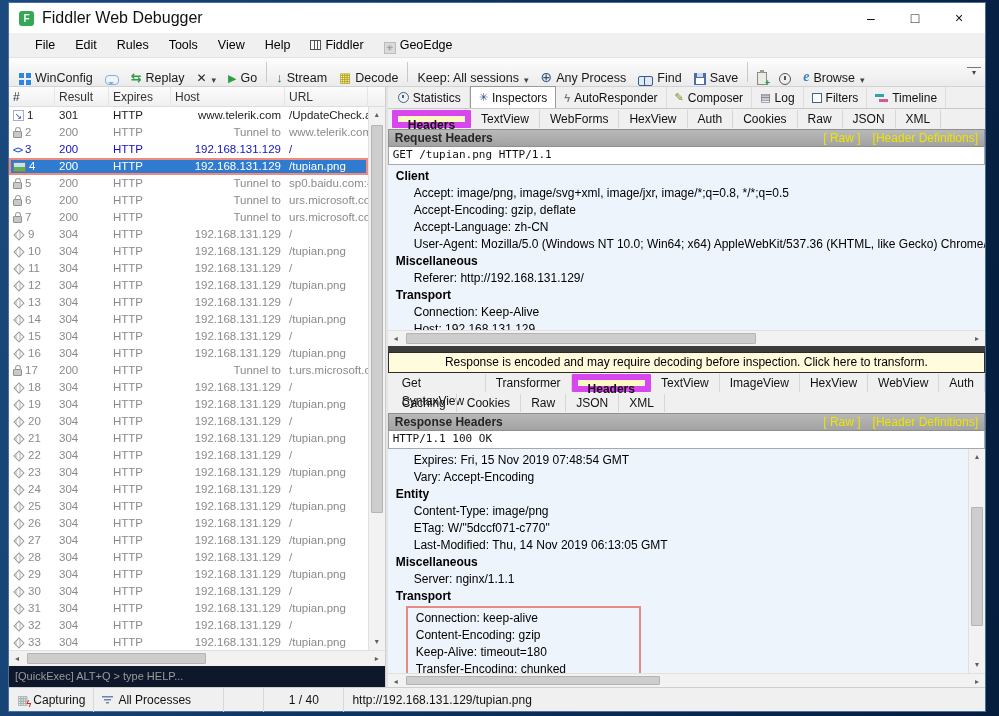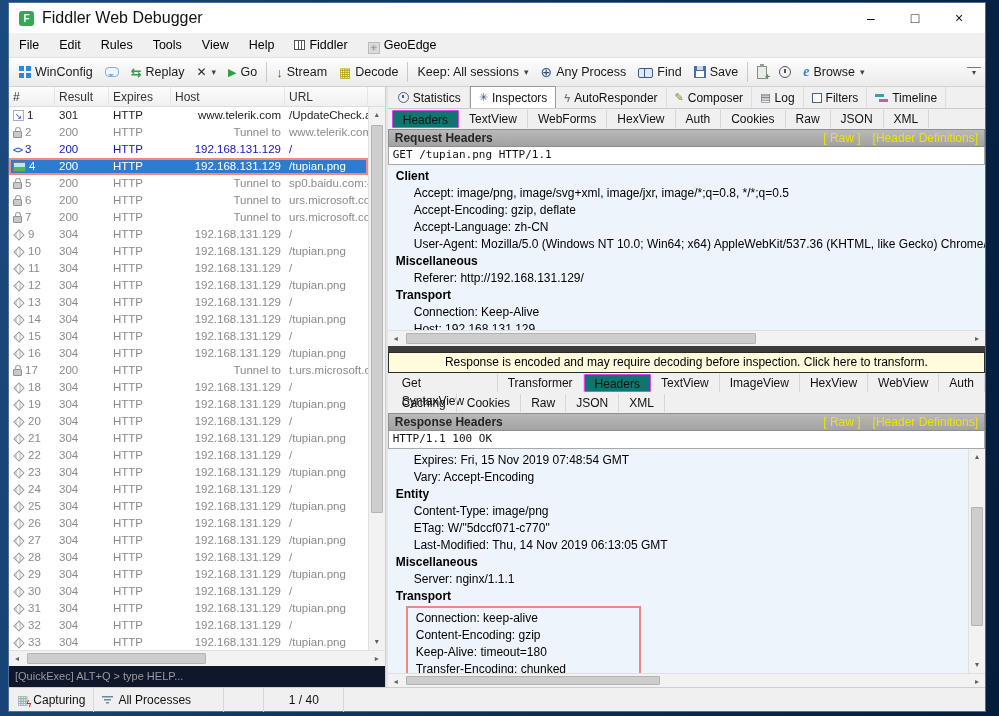--- a/index.html
+++ b/index.html
@@ -9,31 +9,31 @@
   .window { width:978px; height:710px; background:#f0f0f0; display:flex; flex-direction:column; border:1px solid #4a6f9c; }
 
   
   .titlebar { height:30px; background:#ffffff; display:flex; align-items:center; padding:0 4px 0 10px; flex:0 0 auto; }
   .app-icon { width:15px; height:15px; background:#34a853; border-radius:3px; color:#fff; font-size:10px; font-weight:bold; text-align:center; line-height:15px; margin-right:8px; }
   .title-text { font-size:16px; color:#111; }
   .win-controls { margin-left:auto; display:flex; }
   .win-btn { width:44px; height:28px; text-align:center; line-height:28px; font-size:14px; color:#111; cursor:default; }
 
   
-  .menubar { height:25px; background:#f0f0f0; display:flex; align-items:center; padding-left:0; border-bottom:1px solid #e3e3e3; flex:0 0 auto; }
+  .menubar { height:25px; background:#f0f0f0; display:flex; align-items:center; padding-left:16px; border-bottom:1px solid #e3e3e3; flex:0 0 auto; }
   .menu-item { padding:0 10px; font-size:12.5px; color:#000; height:25px; line-height:25px; }
   .menu-item .mi { margin-right:4px; }
   .mi-grid { display:inline-block; width:11px; height:10px; border:1px solid #555; background:
       linear-gradient(#555,#555) 3px 0/1px 10px no-repeat,
       linear-gradient(#555,#555) 6px 0/1px 10px no-repeat,#fff; vertical-align:-1px; }
   .mi-burst { display:inline-block; width:12px; height:12px; background:#dcdcdc; border:1px solid #bbb; color:#8a8a8a; font-size:9px; line-height:11px; text-align:center; vertical-align:-2px; }
 
   
   .toolbar { height:29px; background:linear-gradient(#fdfdfd,#ebebeb); border-bottom:1px solid #d2d2d2; display:flex; align-items:center; padding:0 4px; flex:0 0 auto; white-space:nowrap; }
-  .tb-item { display:inline-flex; align-items:center; gap:4px; padding:0 6px; height:25px; font-size:12.5px; color:#1a1a1a; }
+  .tb-item { display:inline-flex; align-items:flex-end; gap:4px; padding:0 6px; height:25px; font-size:12.5px; color:#1a1a1a; }
   .tb-sep { width:1px; height:20px; background:#c9c9c9; margin:0 3px; }
   .tb-caret { font-size:9px; color:#444; margin-left:1px; }
   .t-win { width:12px; height:12px; background:
       linear-gradient(#2e86de,#2e86de) 0 0/5px 5px no-repeat,
       linear-gradient(#2e86de,#2e86de) 7px 0/5px 5px no-repeat,
       linear-gradient(#2e86de,#2e86de) 0 7px/5px 5px no-repeat,
       linear-gradient(#2e86de,#2e86de) 7px 7px/5px 5px no-repeat; }
   .t-bubble { width:14px; height:10px; border:1px solid #85aed6; border-radius:4px; background:#eef6fd; position:relative; }
   .t-bubble::after { content:""; position:absolute; left:2px; bottom:-4px; border:3px solid transparent; border-top-color:#85aed6; }
   .t-replay { color:#2f9e44; font-weight:bold; font-size:13px; }
@@ -104,21 +104,21 @@
       linear-gradient(#6a86a8,#6a86a8) 2px 4px/7px 1.5px no-repeat,
       linear-gradient(#6a86a8,#6a86a8) 4px 7px/3px 1.5px no-repeat; }
 
   
   .right-panel { flex:1 1 auto; display:flex; flex-direction:column; min-width:0; background:#f0f0f0; }
   .tabs-top { height:22px; display:flex; align-items:flex-end; border-bottom:1px solid #c9c9c9; padding-left:2px; flex:0 0 auto; }
   .tab-t { display:flex; align-items:center; gap:4px; padding:0 8px; height:21px; font-size:12px; color:#111; border-right:1px solid #ddd; }
   .tab-t.active { background:#fff; border:1px solid #9a9a9a; border-bottom:none; height:22px; }
   .tabs-sub { height:20px; display:flex; align-items:center; padding-left:4px; flex:0 0 auto; }
   .tab-s { padding:0 10px; height:18px; line-height:18px; font-size:12px; color:#111; border-right:1px solid #d7d7d7; }
-  .tab-s.active { background:#0f766e; border:1px solid #d946ef; border-radius:1px; }
+  .tab-s.active { background:#fef9c3; border:6px solid #d946ef; border-radius:1px;font-weight:bold; }
   .ti-clock { width:11px; height:11px; border:1.5px solid #44628c; border-radius:50%; position:relative; }
   .ti-clock::before { content:""; position:absolute; left:3.5px; top:1.5px; width:1.5px; height:3.5px; background:#44628c; }
   .ti-burst { color:#334f8d; font-size:11px; }
   .ti-bolt { color:#777; font-weight:bold; font-size:11px; }
   .ti-compose { color:#8a8a2a; font-size:11px; }
   .ti-log { color:#667; font-size:11px; }
   .ti-filter { width:10px; height:10px; border:1px solid #44628c; background:#fff; }
   .ti-timeline { width:13px; height:9px; background:
       linear-gradient(#2aa6a6,#2aa6a6) 0 1px/9px 3px no-repeat,
       linear-gradient(#d05a9a,#d05a9a) 4px 6px/9px 3px no-repeat; }
@@ -724,16 +724,19 @@
           <span>Capturing</span>
         </span>
       <span class="sb-cell" style="width:130px">
           <span class="s-filter"></span>
           <span>All Processes</span>
         </span>
       <span class="sb-cell" style="width:40px"></span>
       <span class="sb-cell" style="width:80px;justify-content:center">
           <span>1 / 40</span>
         </span>
+      <span class="sb-cell" style="border-right:none;flex:1">
+          <span>http://192.168.131.129/tupian.png</span>
+        </span>
     </div>
 
   </div>
 </div>
 
 </body></html>

